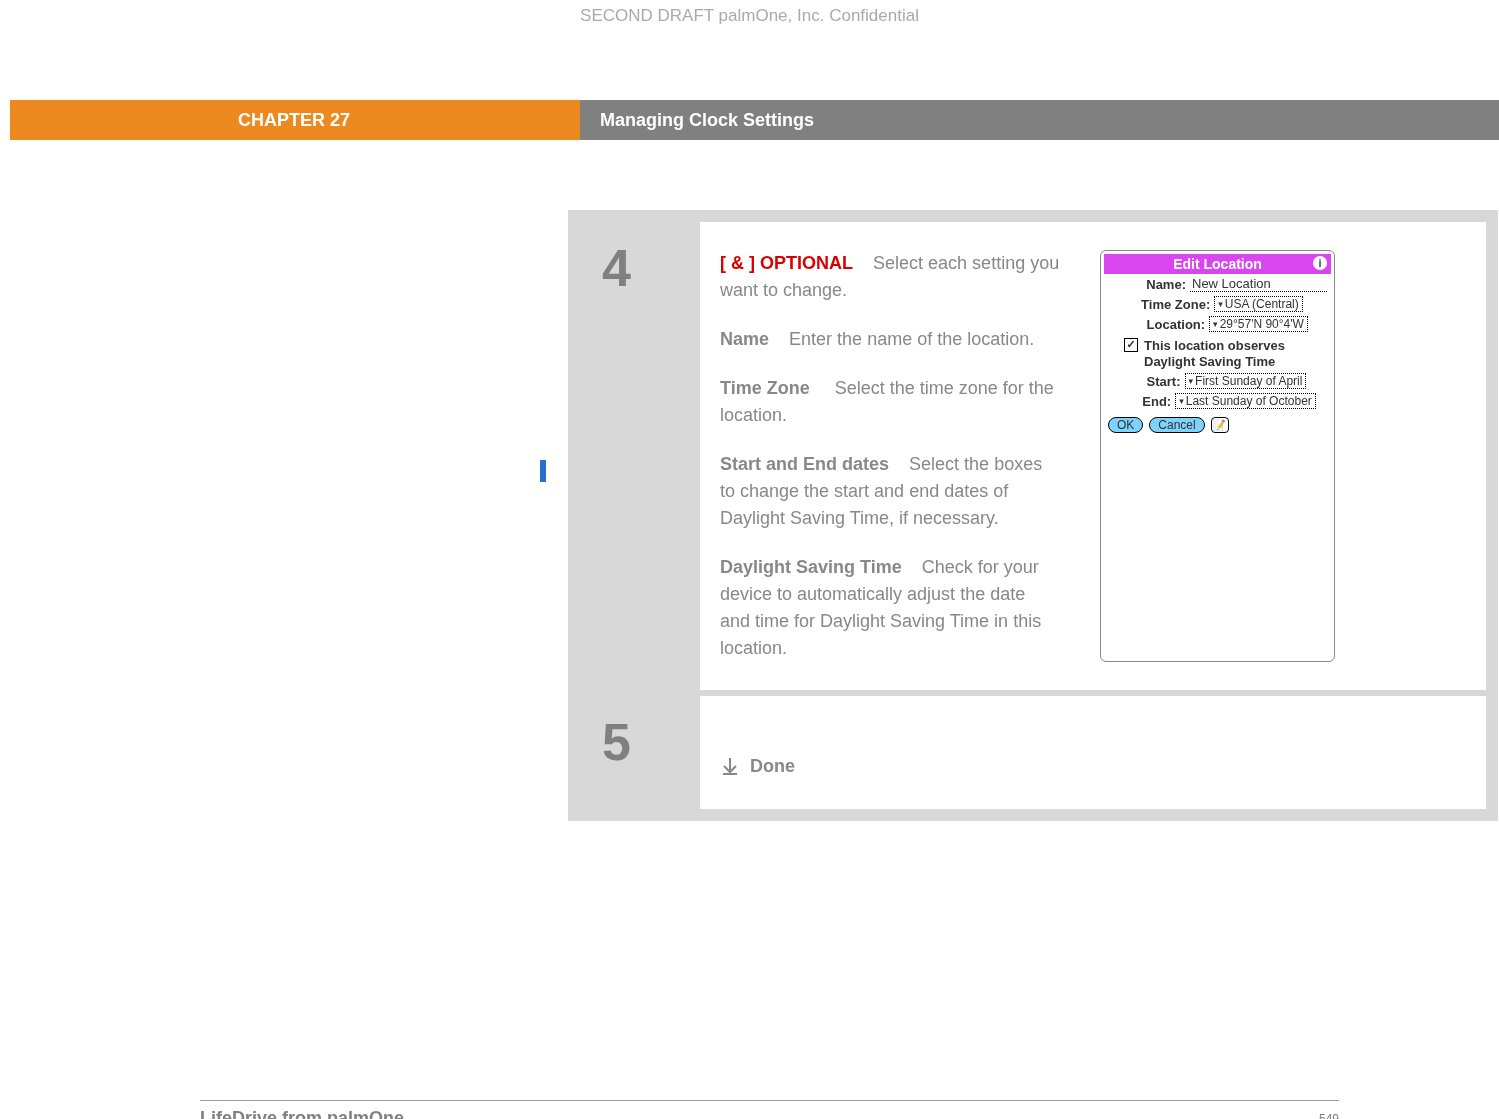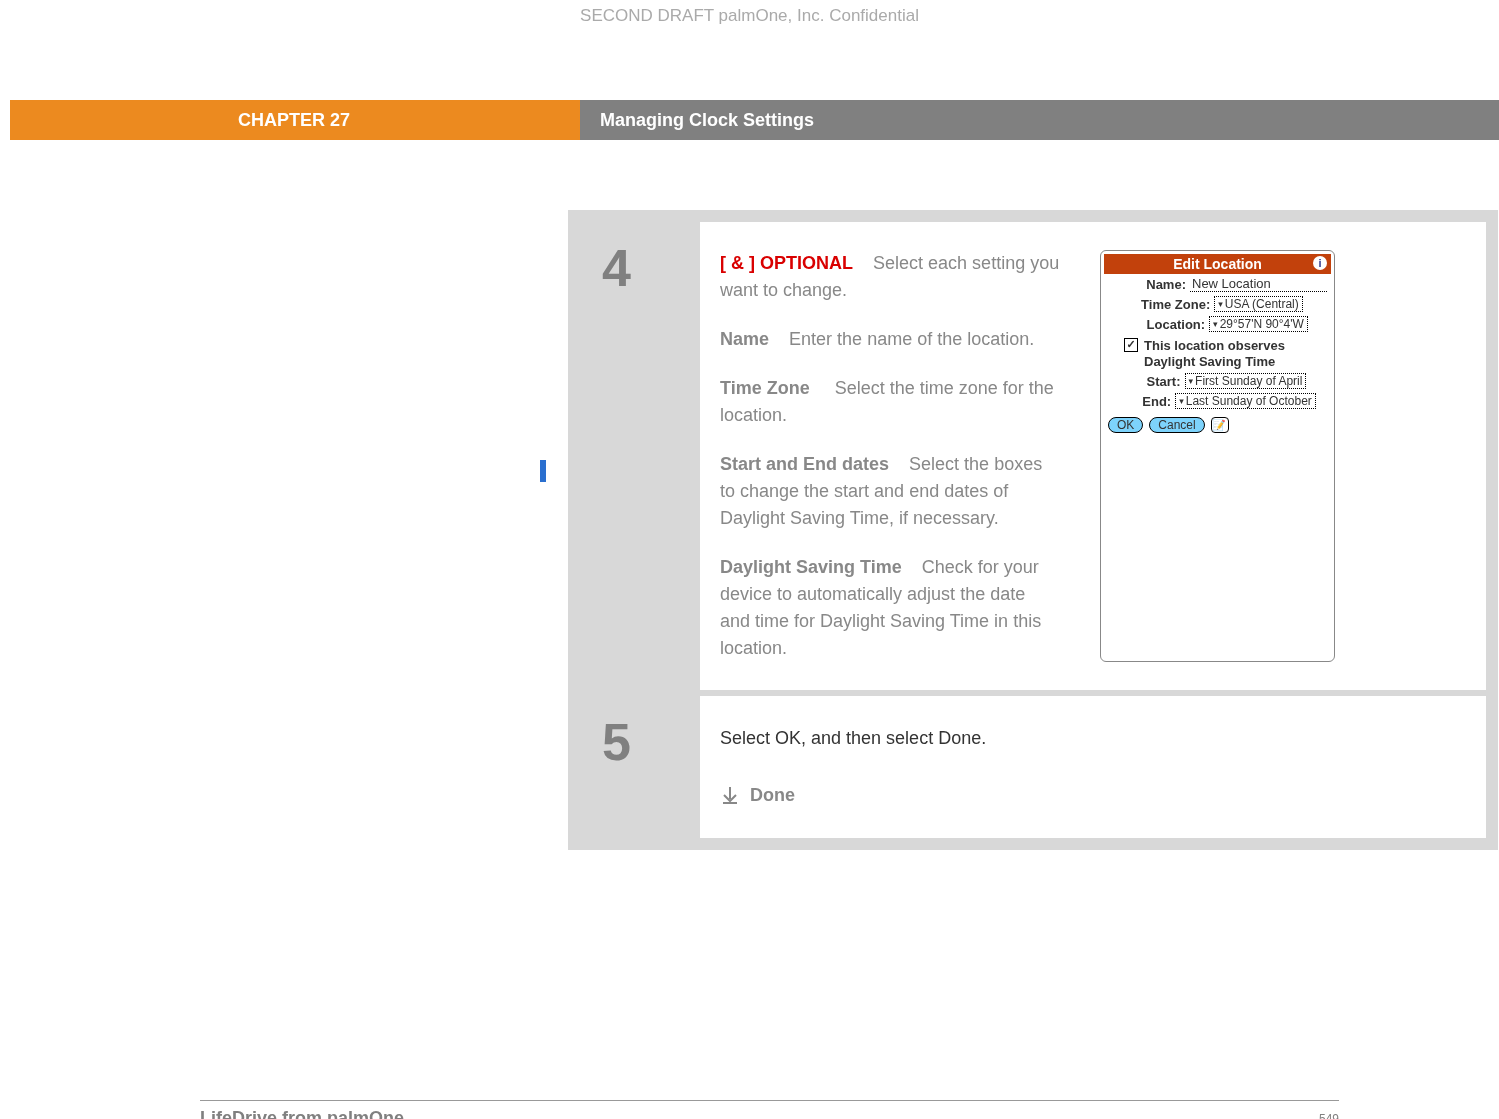--- a/index.html
+++ b/index.html
@@ -143,21 +143,21 @@
     width: 235px;
     border: 1px solid #888;
     border-radius: 6px;
     padding: 3px;
     background: #fff;
     font-family: "Arial", sans-serif;
     font-size: 14px;
     flex-shrink: 0;
   }
   .dev-title {
-    background: #c2410c;
+    background: #d946ef;
     color: #fff;
     font-weight: bold;
     text-align: center;
     padding: 2px 0;
     position: relative;
     font-size: 14px;
   }
   .dev-info {
     position: absolute;
     right: 4px; top: 2px;
@@ -290,21 +290,20 @@
           <div class="dev-btn-sm">📝</div>
         </div>
       </div>
     </div>
   </div>
 
   <div class="step-row">
     <div class="step-num-cell">5</div>
     <div class="step-body-cell">
       <div class="step5-text">
-        <div>Select OK, and then select Done.</div>
         <div class="done-row">
           <svg class="done-icon" viewBox="0 0 20 20">
             <line x1="10" y1="2" x2="10" y2="14" stroke="#888" stroke-width="2"></line>
             <polyline points="4,10 10,16 16,10" fill="none" stroke="#888" stroke-width="2"></polyline>
             <line x1="3" y1="18" x2="17" y2="18" stroke="#888" stroke-width="2"></line>
           </svg>
           <span>Done</span>
         </div>
       </div>
     </div>

